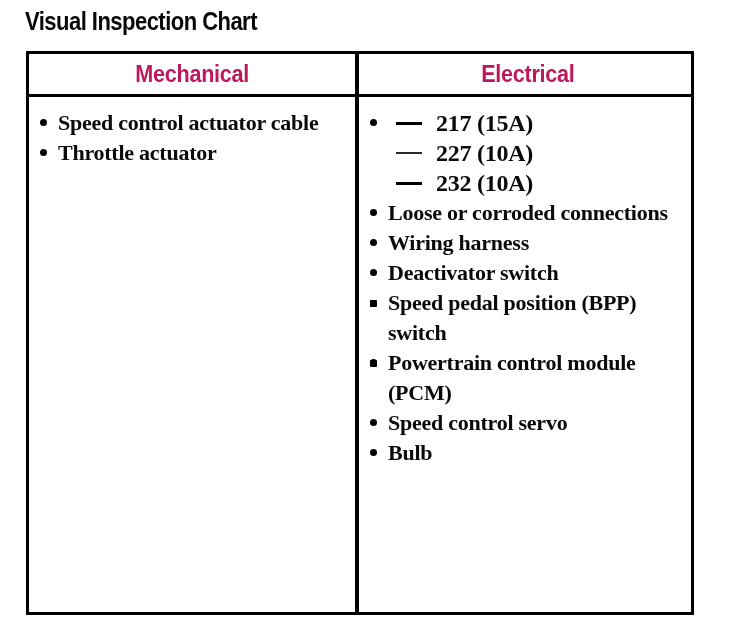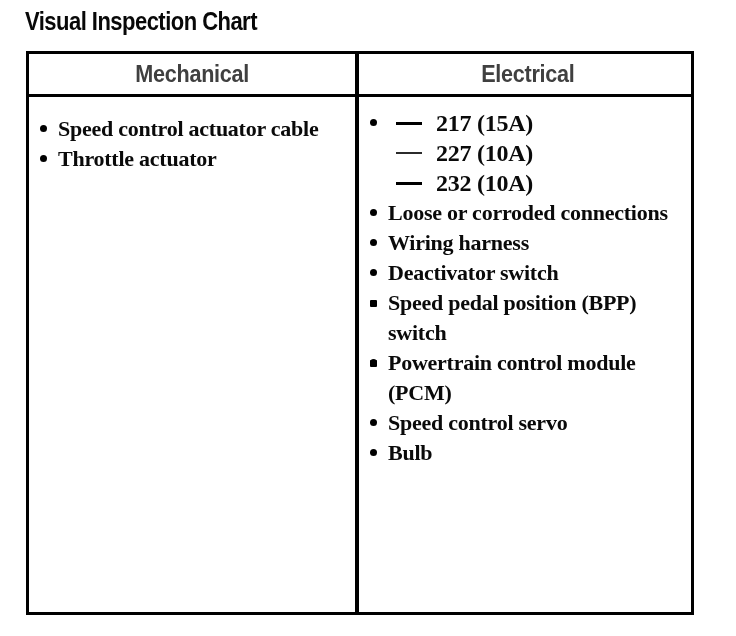--- a/index.html
+++ b/index.html
@@ -78,37 +78,37 @@
     position: absolute;
     top: 0;
     height: 40px;
     display: flex;
     align-items: center;
     justify-content: center;
     font-family: "Liberation Sans", "DejaVu Sans", sans-serif;
     font-weight: bold;
     font-size: 24px;
     letter-spacing: -0.3px;
-    color: #404040;
+    color: #be185d;
   }
   .header-cell > span {
     display: inline-block;
     transform: scaleX(0.9);
   }
   #header-mechanical { left: 0px;   width: 326px; }
   #header-electrical { left: 330px; width: 338px; }
 
   
   .body-cell {
     position: absolute;
     top: 43px;
     bottom: 0;
     overflow: hidden;
   }
-  #cell-mechanical { left: 0px;   width: 340px; margin-top: 6px; }
+  #cell-mechanical { left: 0px;   width: 340px; }
   #cell-electrical { left: 330px; width: 338px; }
 
   ul.item-list {
     list-style: none;
     margin: 0;
     padding: 11px 6px 0 8px;
   }
 
   ul.item-list li.list-item {
     position: relative;

